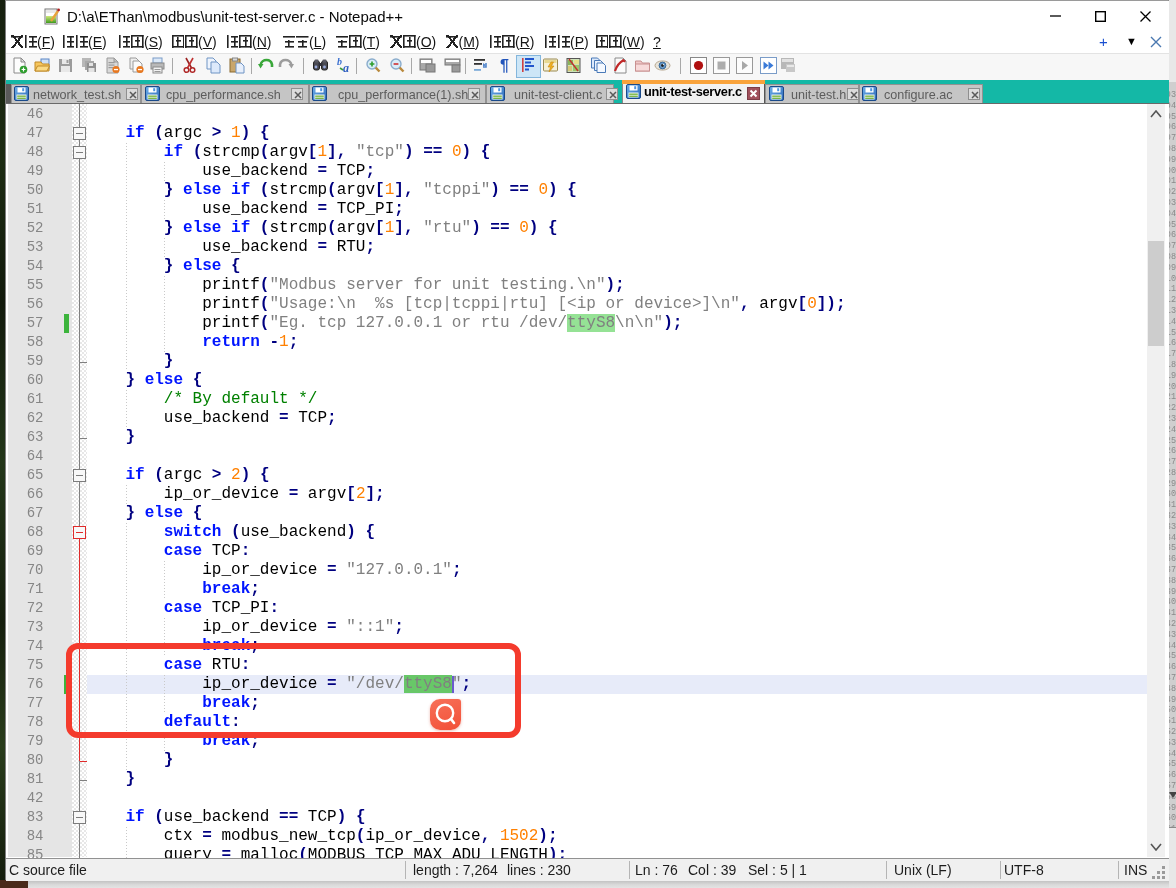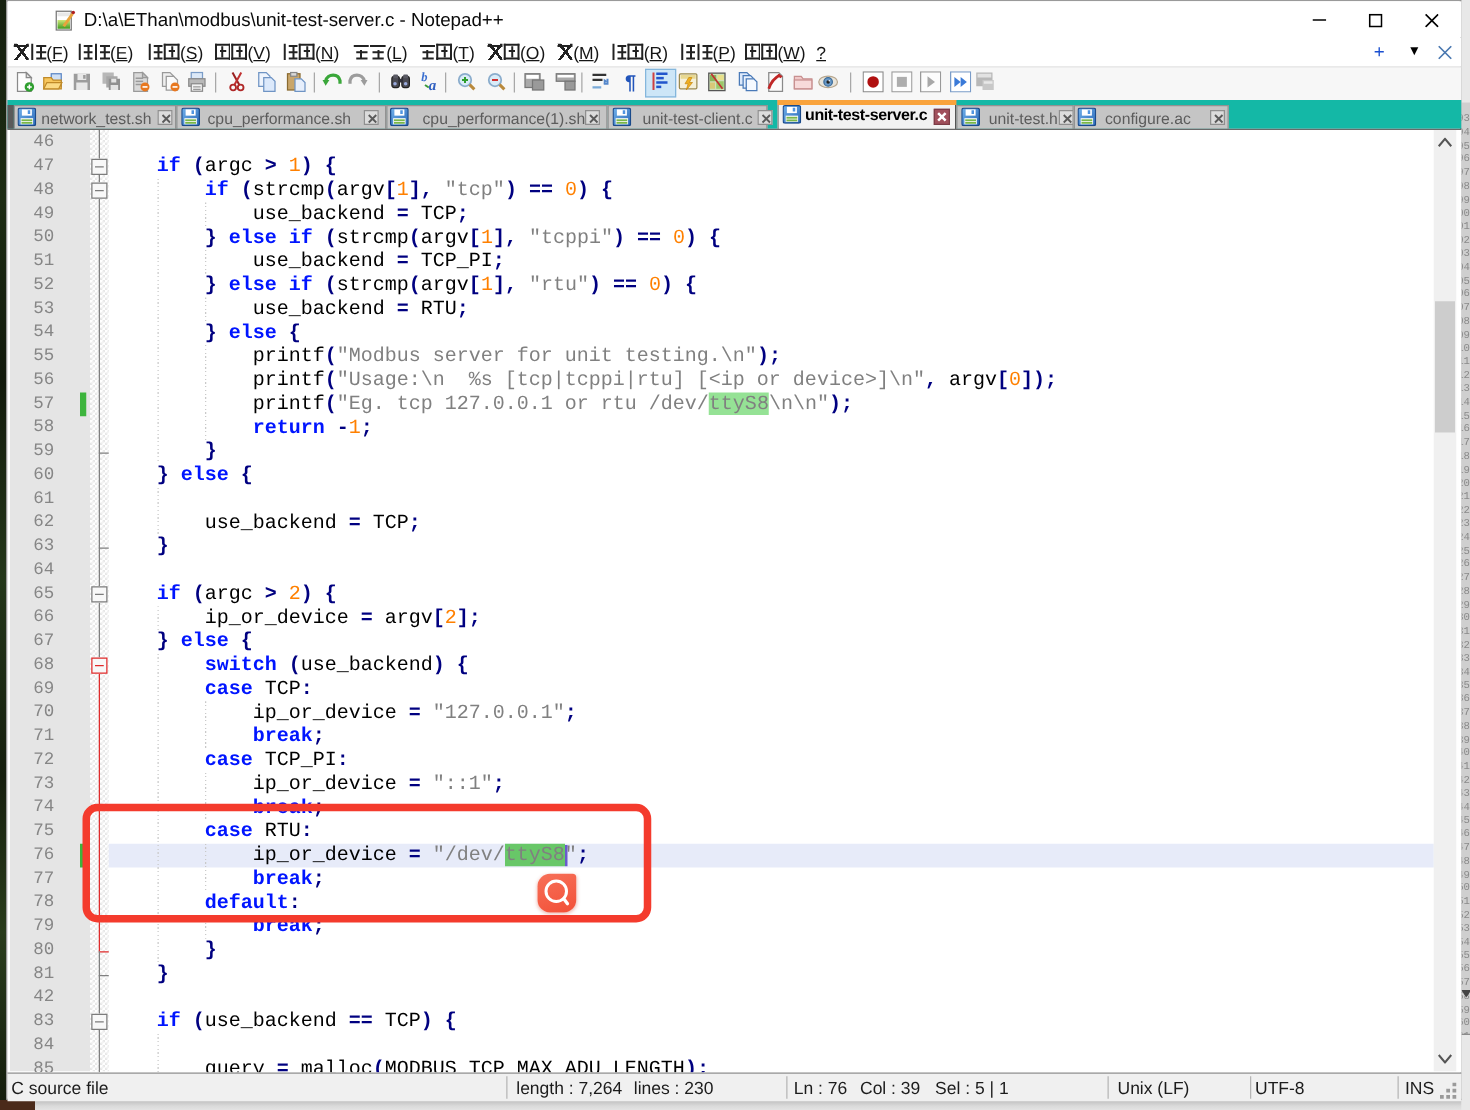--- a/index.html
+++ b/index.html
@@ -582,40 +582,42 @@
 <div class="row" style="top:96px">            use_backend <span class="o">=</span> TCP_PI<span class="o">;</span></div>
 <div class="row" style="top:115px">        <span class="o">}</span> <span class="k">else</span> <span class="k">if</span> <span class="o">(</span>strcmp<span class="o">(</span>argv<span class="o">[</span><span class="n">1</span><span class="o">],</span> <span class="s">"rtu"</span><span class="o">)</span> <span class="o">==</span> <span class="n">0</span><span class="o">)</span> <span class="o">{</span></div>
 <div class="row" style="top:134px">            use_backend <span class="o">=</span> RTU<span class="o">;</span></div>
 <div class="row" style="top:153px">        <span class="o">}</span> <span class="k">else</span> <span class="o">{</span></div>
 <div class="row" style="top:172px">            printf<span class="o">(</span><span class="s">"Modbus server for unit testing.\n"</span><span class="o">);</span></div>
 <div class="row" style="top:191px">            printf<span class="o">(</span><span class="s">"Usage:\n  %s [tcp|tcppi|rtu] [&lt;ip or device&gt;]\n"</span><span class="o">,</span> argv<span class="o">[</span><span class="n">0</span><span class="o">]);</span></div>
 <div class="row" style="top:210px">            printf<span class="o">(</span><span class="s">"Eg. tcp 127.0.0.1 or rtu /dev/</span><span class="s hl">ttyS8</span><span class="s">\n\n"</span><span class="o">);</span></div>
 <div class="row" style="top:229px">            <span class="k">return</span> <span class="o">-</span><span class="n">1</span><span class="o">;</span></div>
 <div class="row" style="top:248px">        <span class="o">}</span></div>
 <div class="row" style="top:267px">    <span class="o">}</span> <span class="k">else</span> <span class="o">{</span></div>
+<div class="row" style="top:286px">        <span class="c">/* By default */</span></div>
 <div class="row" style="top:305px">        use_backend <span class="o">=</span> TCP<span class="o">;</span></div>
 <div class="row" style="top:324px">    <span class="o">}</span></div>
 <div class="row" style="top:362px">    <span class="k">if</span> <span class="o">(</span>argc <span class="o">&gt;</span> <span class="n">2</span><span class="o">)</span> <span class="o">{</span></div>
 <div class="row" style="top:381px">        ip_or_device <span class="o">=</span> argv<span class="o">[</span><span class="n">2</span><span class="o">];</span></div>
 <div class="row" style="top:400px">    <span class="o">}</span> <span class="k">else</span> <span class="o">{</span></div>
 <div class="row" style="top:419px">        <span class="k">switch</span> <span class="o">(</span>use_backend<span class="o">)</span> <span class="o">{</span></div>
 <div class="row" style="top:438px">        <span class="k">case</span> TCP<span class="o">:</span></div>
 <div class="row" style="top:457px">            ip_or_device <span class="o">=</span> <span class="s">"127.0.0.1"</span><span class="o">;</span></div>
 <div class="row" style="top:476px">            <span class="k">break</span><span class="o">;</span></div>
 <div class="row" style="top:495px">        <span class="k">case</span> TCP_PI<span class="o">:</span></div>
 <div class="row" style="top:514px">            ip_or_device <span class="o">=</span> <span class="s">"::1"</span><span class="o">;</span></div>
 <div class="row" style="top:533px">            <span class="k">break</span><span class="o">;</span></div>
 <div class="row" style="top:552px">        <span class="k">case</span> RTU<span class="o">:</span></div>
 <div class="row" style="top:571px">            ip_or_device <span class="o">=</span> <span class="s">"/dev/</span><span class="s hl2">ttyS8</span><span class="s">"</span><span class="o">;</span></div>
 <div class="row" style="top:590px">            <span class="k">break</span><span class="o">;</span></div>
 <div class="row" style="top:609px">        <span class="k">default</span><span class="o">:</span></div>
 <div class="row" style="top:628px">            <span class="k">break</span><span class="o">;</span></div>
 <div class="row" style="top:647px">        <span class="o">}</span></div>
 <div class="row" style="top:666px">    <span class="o">}</span></div>
 <div class="row" style="top:704px">    <span class="k">if</span> <span class="o">(</span>use_backend <span class="o">==</span> TCP<span class="o">)</span> <span class="o">{</span></div>
+<div class="row" style="top:723px">        ctx <span class="o">=</span> modbus_new_tcp<span class="o">(</span>ip_or_device<span class="o">,</span> <span class="n">1502</span><span class="o">);</span></div>
 <div class="row" style="top:742px">        query <span class="o">=</span> malloc<span class="o">(</span>MODBUS_TCP_MAX_ADU_LENGTH<span class="o">);</span></div>
 <div class="a" id="redrect"></div>
 <div class="a" id="redicon">
         <svg width="31" height="31" viewBox="0 0 31 31">
 <circle cx="15" cy="14" r="8.2" fill="none" stroke="#fff" stroke-width="2.4"></circle>
 <line x1="21" y1="20" x2="24" y2="24" stroke="#fff" stroke-width="2.6" stroke-linecap="round"></line>
         </svg>
       </div>
 <div class="a" id="caret"></div>
 <div id="vscroll">

